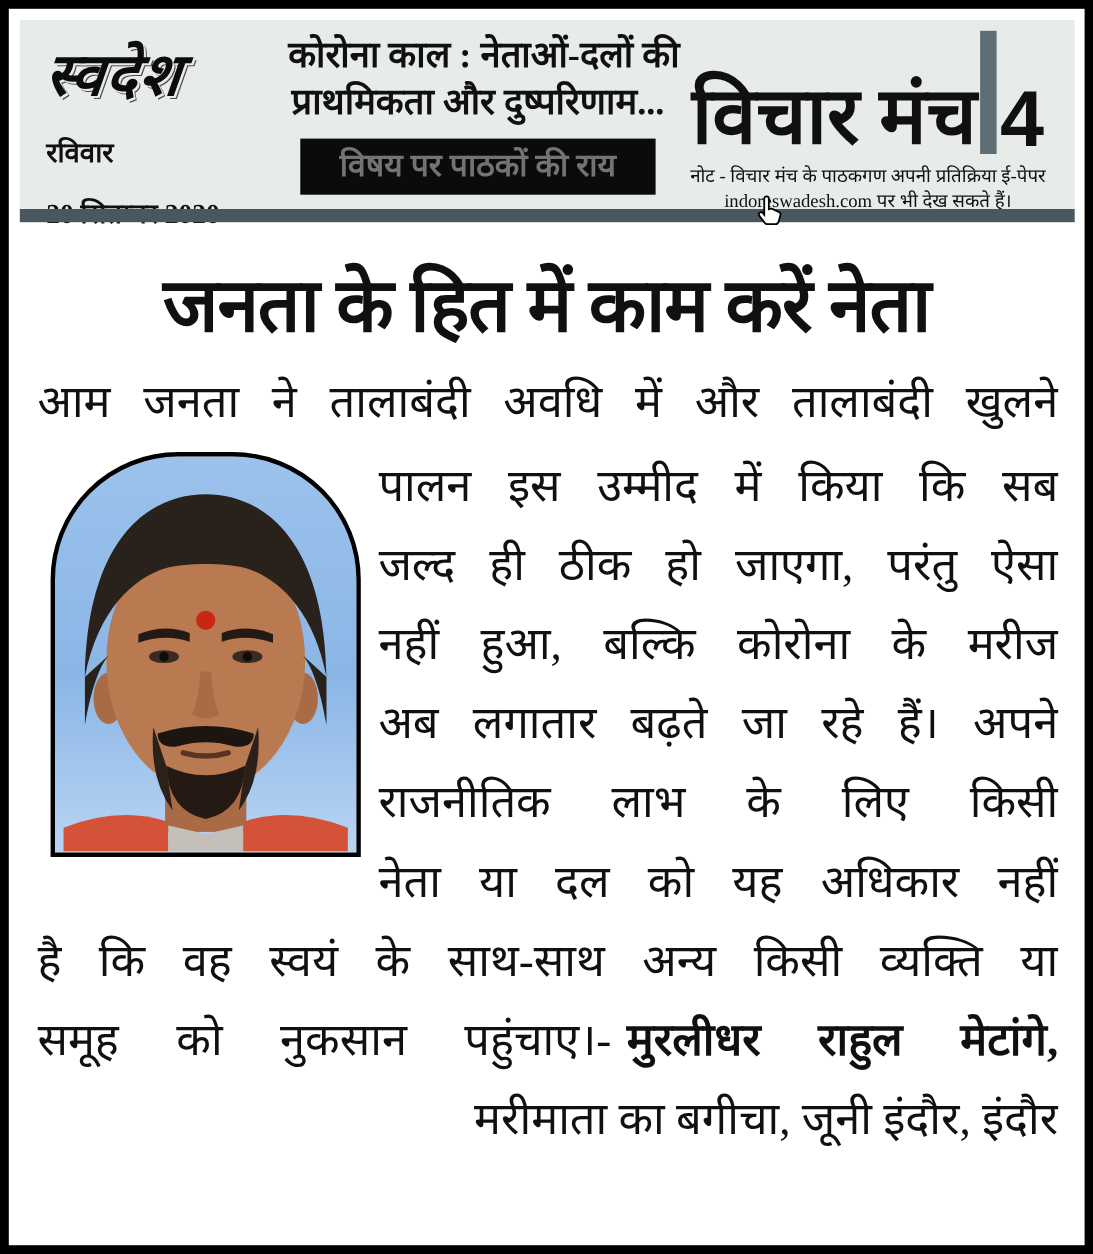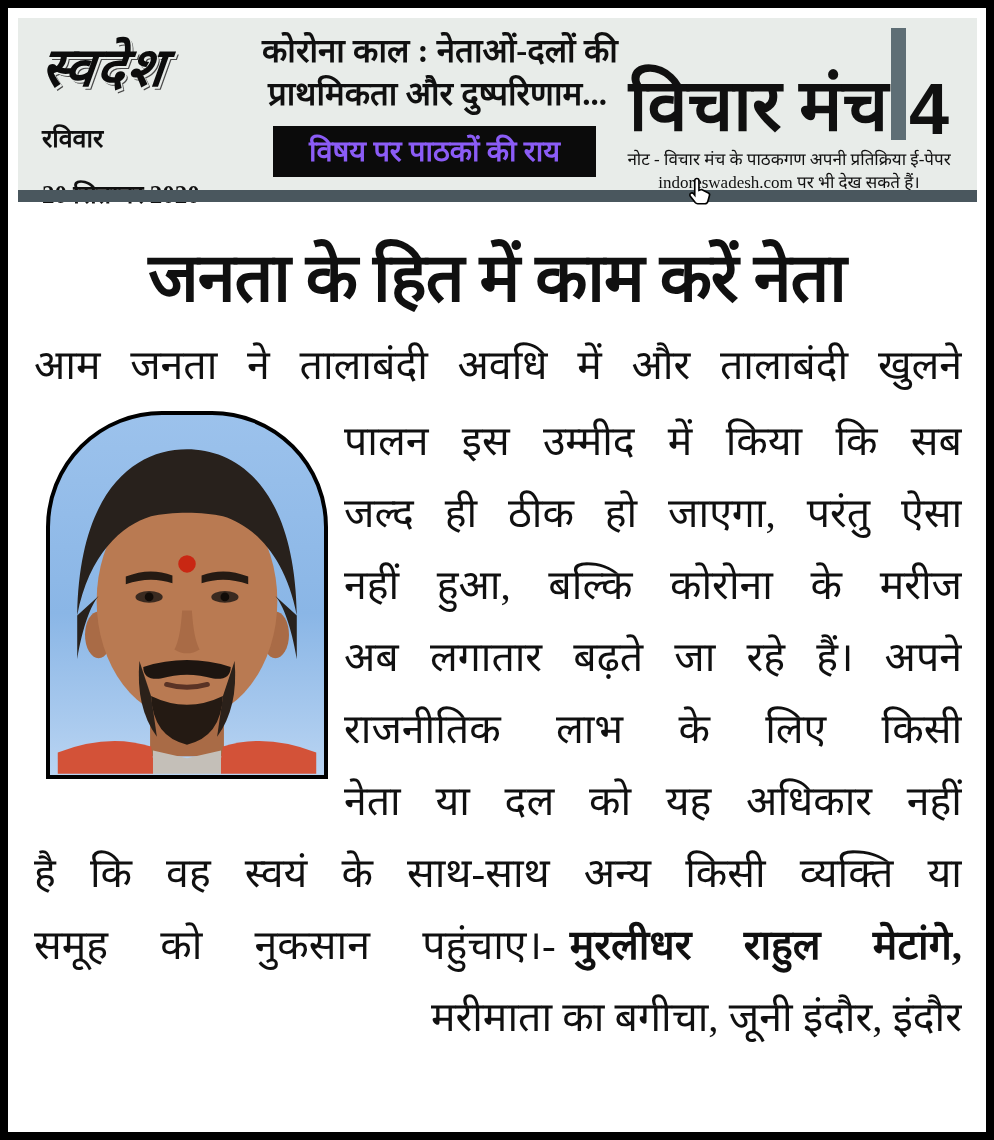--- a/index.html
+++ b/index.html
@@ -26,23 +26,23 @@
     font-size: 54px; font-weight: bold; font-style: italic;
     letter-spacing: 2px; color: #0c0c0c;
     text-shadow: 2px 2px 0 #e8ece9, 3px 3px 0 #4a4a4a;
     transform: skewX(-6deg);
     display: inline-block;
   }
   .masthead-day  { font-size: 25px; font-weight: bold; margin-top: 18px; }
   .masthead-date { font-size: 25px; font-weight: bold; margin-top: 22px; }
 
   .topic { width: 345px; flex: none; text-align: center; padding-top: 2px; }
-  .topic-line { font-size: 33px; line-height: 43px; font-weight: bold; white-space: nowrap; text-align: right; }
+  .topic-line { font-size: 33px; line-height: 43px; font-weight: bold; white-space: nowrap; }
   .topic-box {
-    display: inline-block; background: #0b0b0b; color: #8b5cf6;
+    display: inline-block; background: #0b0b0b; color: #737373;
     font-size: 29px; font-weight: bold; line-height: 1.2;
     padding: 8px 36px; margin-top: 10px; white-space: nowrap;
   }
 
   .section { flex: 1; text-align: center; }
   .section-row { display: flex; align-items: flex-end; justify-content: center; gap: 3px; height: 112px; }
   .section-title { font-size: 72px; font-weight: bold; line-height: 0.95; white-space: nowrap; }
   .section-vbar { width: 15px; height: 112px; background: #5e6e75; flex: none; }
   .section-pagenum { font-size: 72px; font-weight: bold; line-height: 0.85; font-family: "Liberation Sans", sans-serif; }
   .section-note { font-size: 17px; line-height: 23px; margin-top: 8px; white-space: nowrap; }

